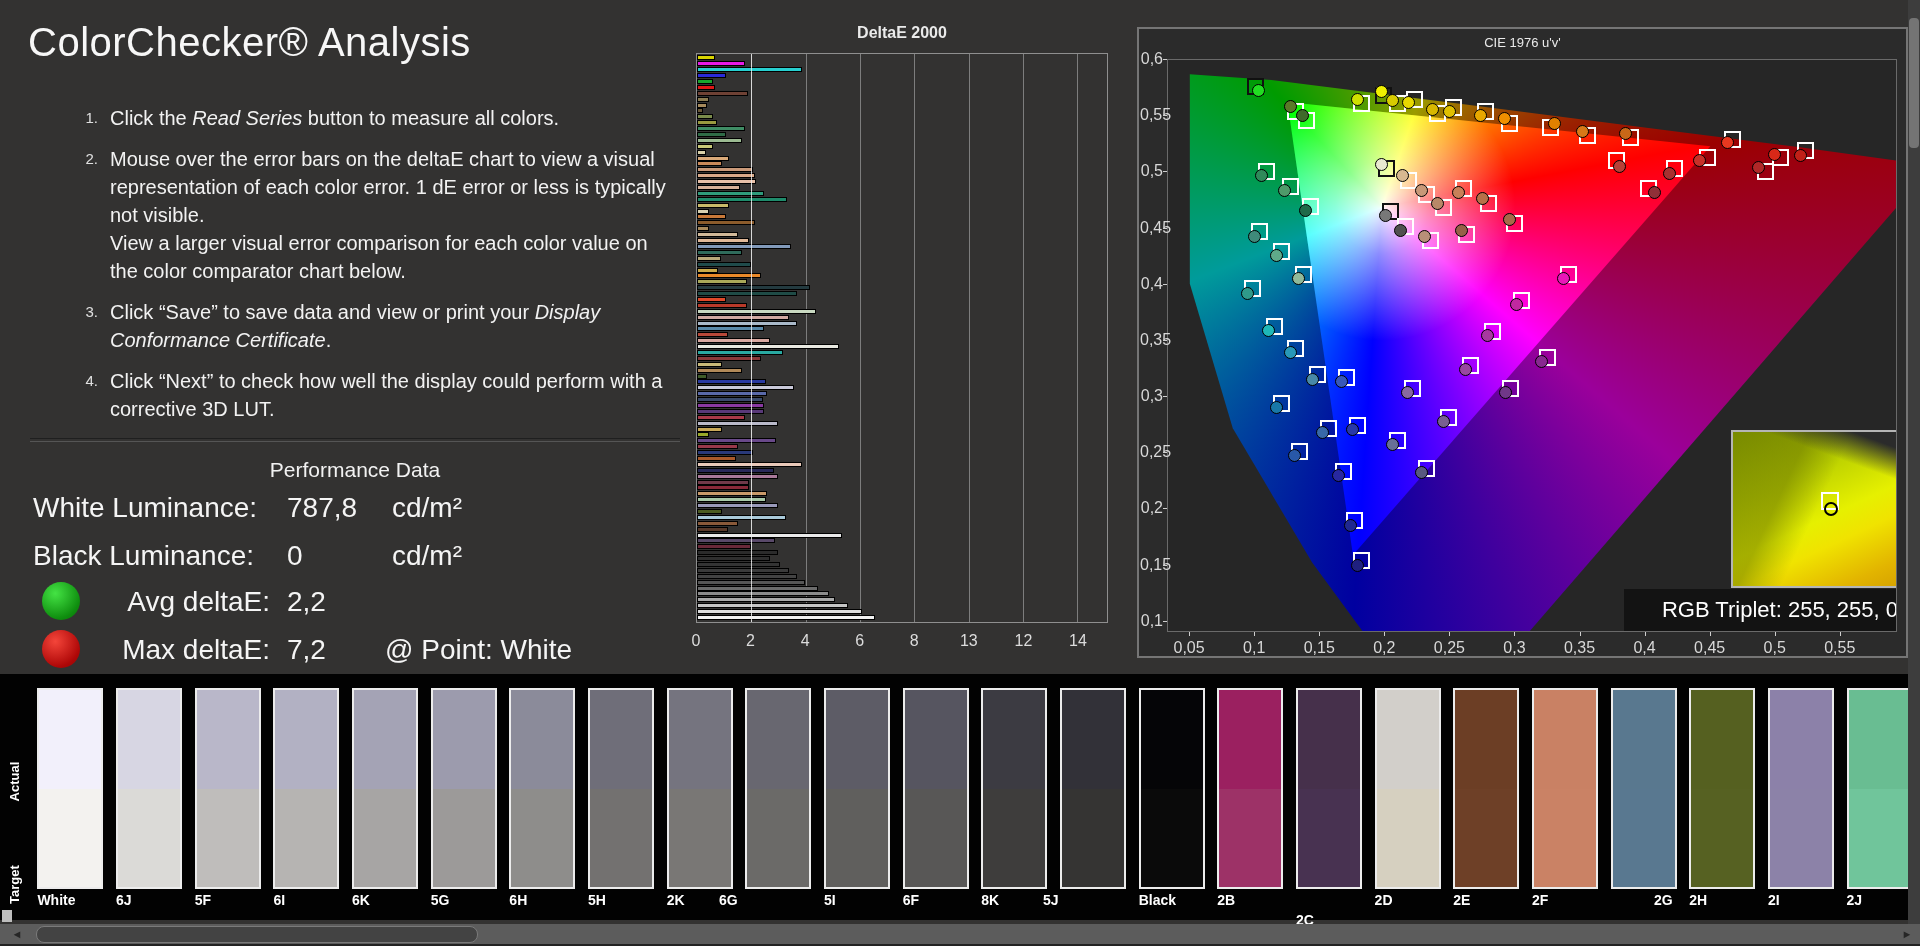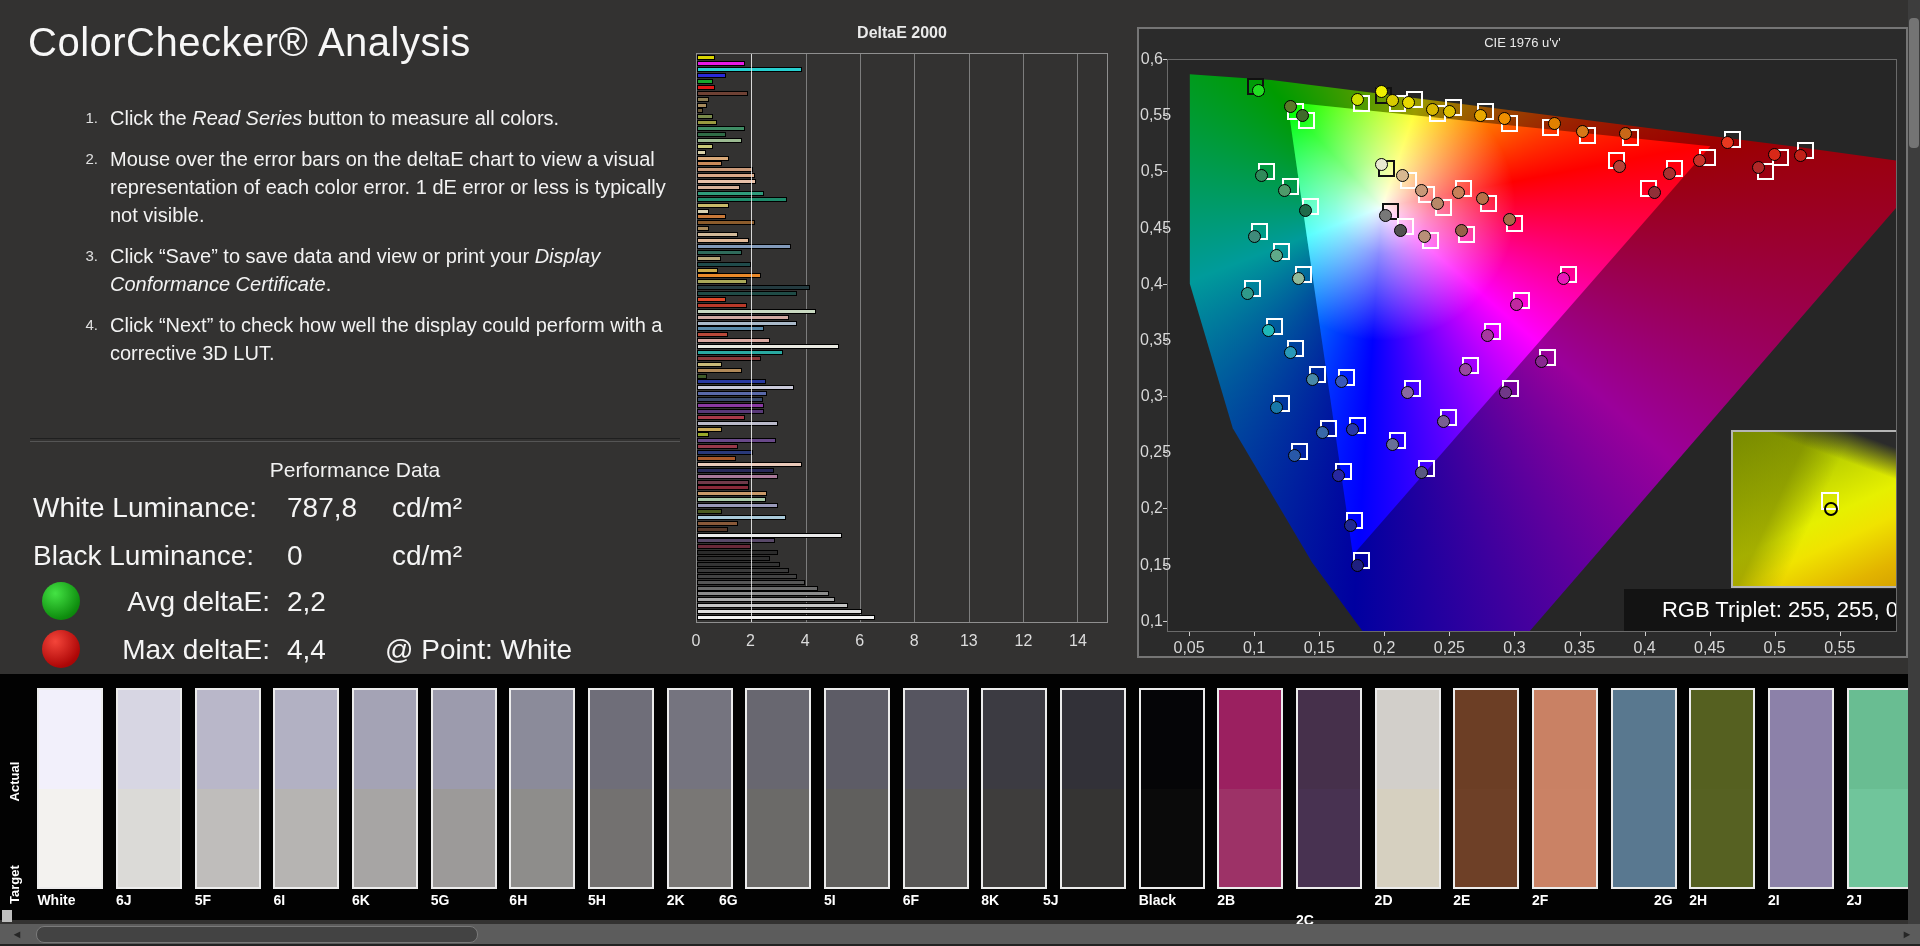--- a/index.html
+++ b/index.html
@@ -76,21 +76,21 @@
 <div class="abs" id="title">ColorChecker® Analysis</div>
 
 <div class="abs" id="instructions">
   <div class="instr-row">
     <div class="instr-num">1.</div>
     <div class="instr-text"><span>Click the </span><span class="it">Read Series</span><span> button to measure all colors.</span></div>
   </div>
   <div class="instr-row">
     <div class="instr-num">2.</div>
     <div class="instr-text"><span>Mouse over the error bars on the deltaE chart to view a visual representation of each color error. 1 dE error or less is typically not visible.</span><br>
-    </div>
+    <span>View a larger visual error comparison for each color value on the color comparator chart below.</span></div>
   </div>
   <div class="instr-row">
     <div class="instr-num">3.</div>
     <div class="instr-text"><span>Click “Save” to save data and view or print your </span><span class="it">Display Conformance Certificate</span><span>.</span></div>
   </div>
   <div class="instr-row">
     <div class="instr-num">4.</div>
     <div class="instr-text"><span>Click “Next” to check how well the display could perform with a corrective 3D LUT.</span></div>
   </div>
 </div>
@@ -102,21 +102,21 @@
 <div class="abs perf-value" style="top:492px;">787,8</div>
 <div class="abs perf-unit" style="top:492px;">cd/m²</div>
 <div class="abs perf-label" style="top:540px;">Black Luminance:</div>
 <div class="abs perf-value" style="top:540px;">0</div>
 <div class="abs perf-unit" style="top:540px;">cd/m²</div>
 <div class="abs status-dot" id="avg-dot"></div>
 <div class="abs perf-rlabel" style="top:586px;">Avg deltaE:</div>
 <div class="abs perf-value" style="top:586px;">2,2</div>
 <div class="abs status-dot" id="max-dot"></div>
 <div class="abs perf-rlabel" style="top:634px;">Max deltaE:</div>
-<div class="abs perf-value" style="top:634px;">4,4</div>
+<div class="abs perf-value" style="top:634px;">7,2</div>
 <div class="abs perf-label" style="left:385px;top:634px;">@ Point: White</div>
 
 <div class="abs" id="de-title">DeltaE 2000</div>
 <div class="abs" id="de-plot">
     <div class="de-grid" style="left: 13.245%;"></div>
     <div class="de-grid" style="left: 26.4901%;"></div>
     <div class="de-grid" style="left: 39.7351%;"></div>
     <div class="de-grid" style="left: 52.9801%;"></div>
     <div class="de-grid" style="left: 66.2252%;"></div>
     <div class="de-grid" style="left: 79.4702%;"></div>

